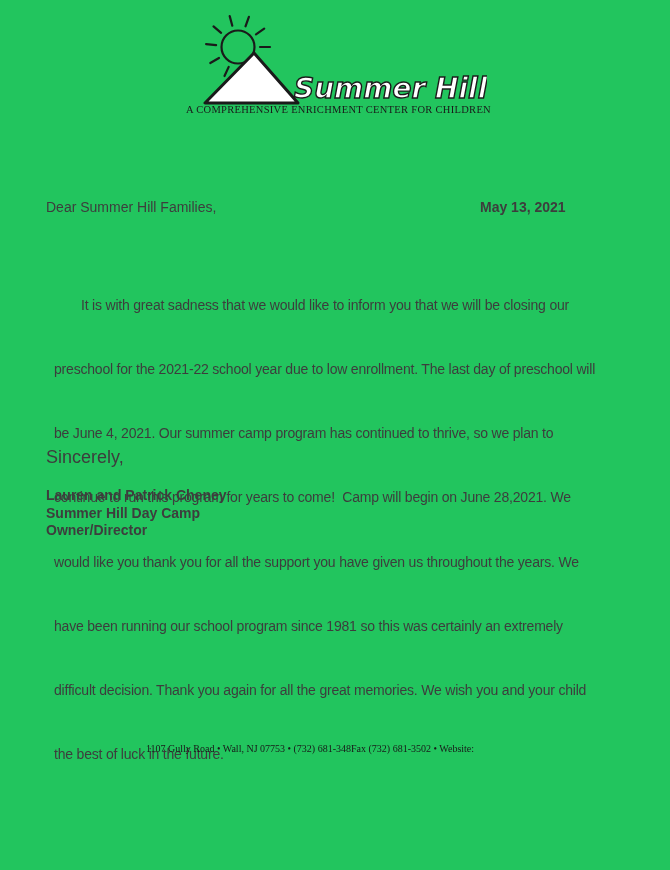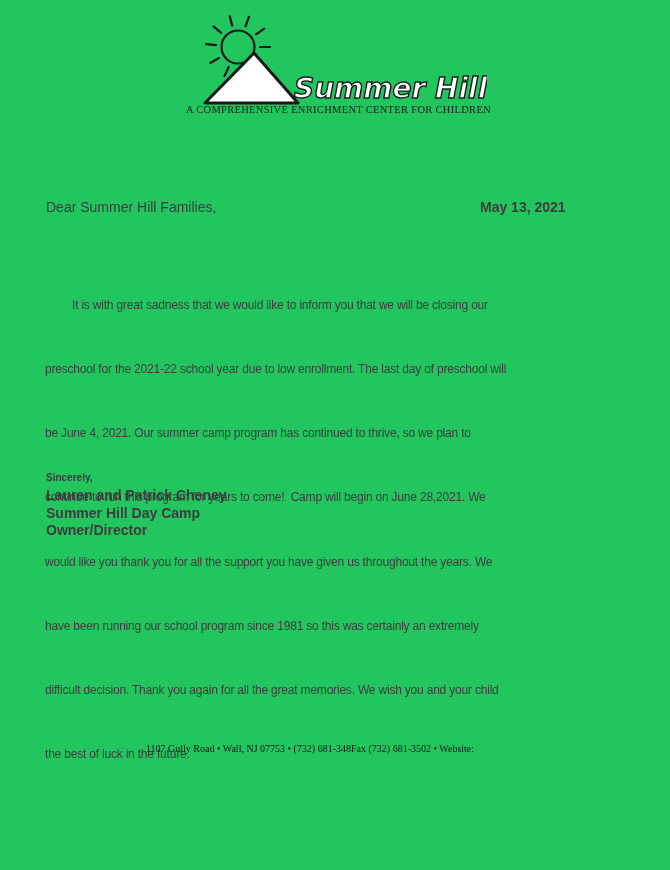--- a/index.html
+++ b/index.html
@@ -21,28 +21,28 @@
   
   .salutation {
     position:absolute; left:46px; top:199px;
     font-size:14px; color:#3d3d3d;
   }
   .date {
     position:absolute; left:480px; top:199px;
     font-size:14px; color:#3d3d3d;font-weight:bold;
   }
   .letter-body {
-    position:absolute; left:45px; top:252px;
-    font-size:12px; letter-spacing:-0.2px; line-height:21.4px;
+    position:absolute; left:54px; top:252px;
+    font-size:14px; letter-spacing:-0.2px; line-height:21.4px;
     color:#3d3d3d; white-space:pre;
   }
   .letter-body .body-line:first-child { text-indent:27px; }
   .closing {
-    position:absolute; left:46px; top:472px;
-    font-size:10px; color:#3d3d3d;font-weight:bold;
+    position:absolute; left:46px; top:447px;
+    font-size:18px; color:#3d3d3d;
   }
   .signature {
     position:absolute; left:46px; top:487px;
     font-size:14px; line-height:17.6px; color:#3d3d3d;font-weight:bold;
   }
 
   
   .footer {
     position:absolute; left:0; top:739px; width:544px;
     text-align:center; font-family:"Liberation Serif", serif;

